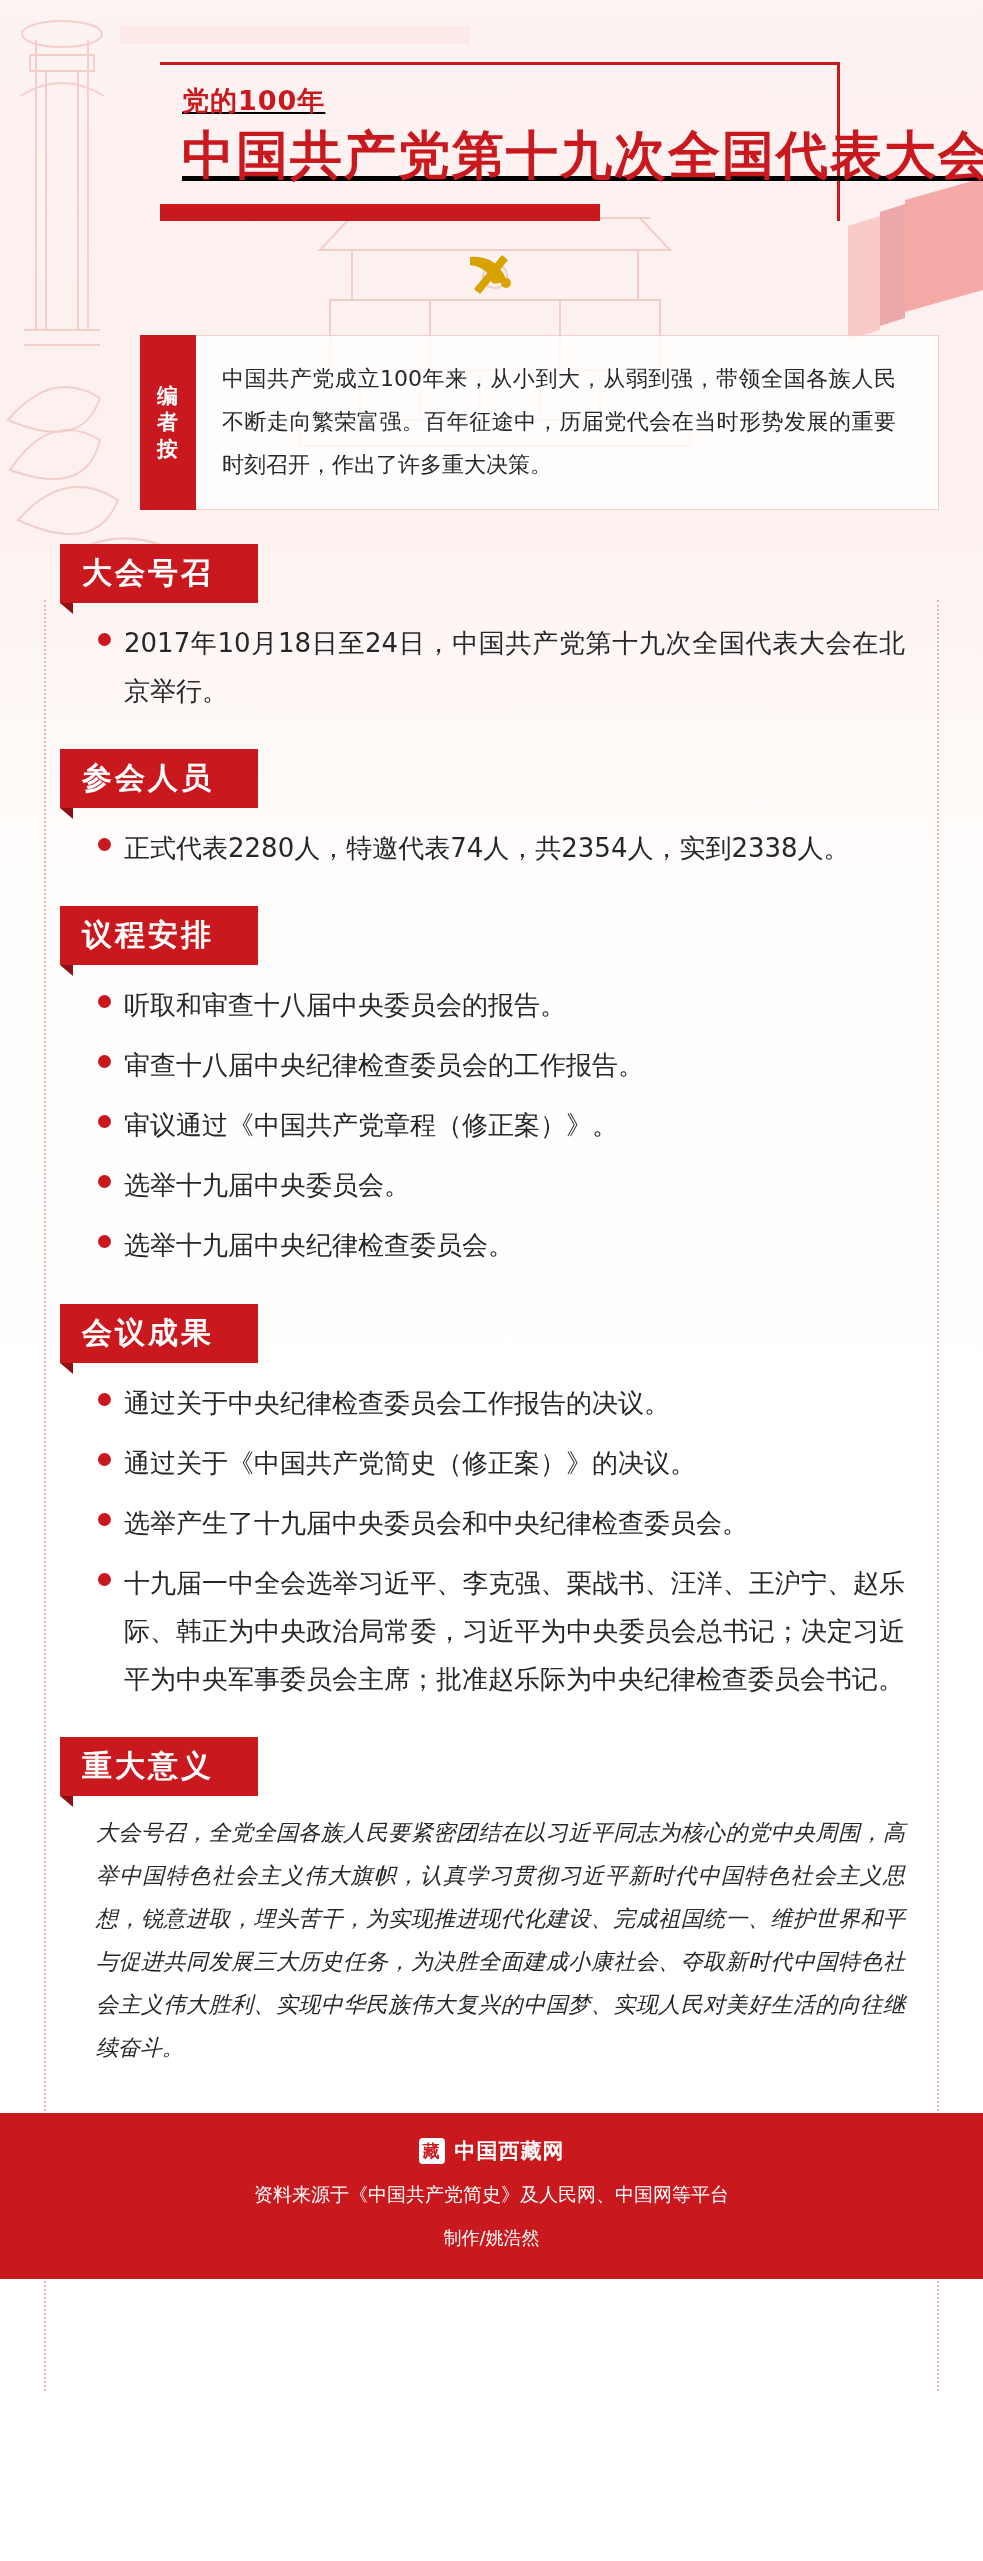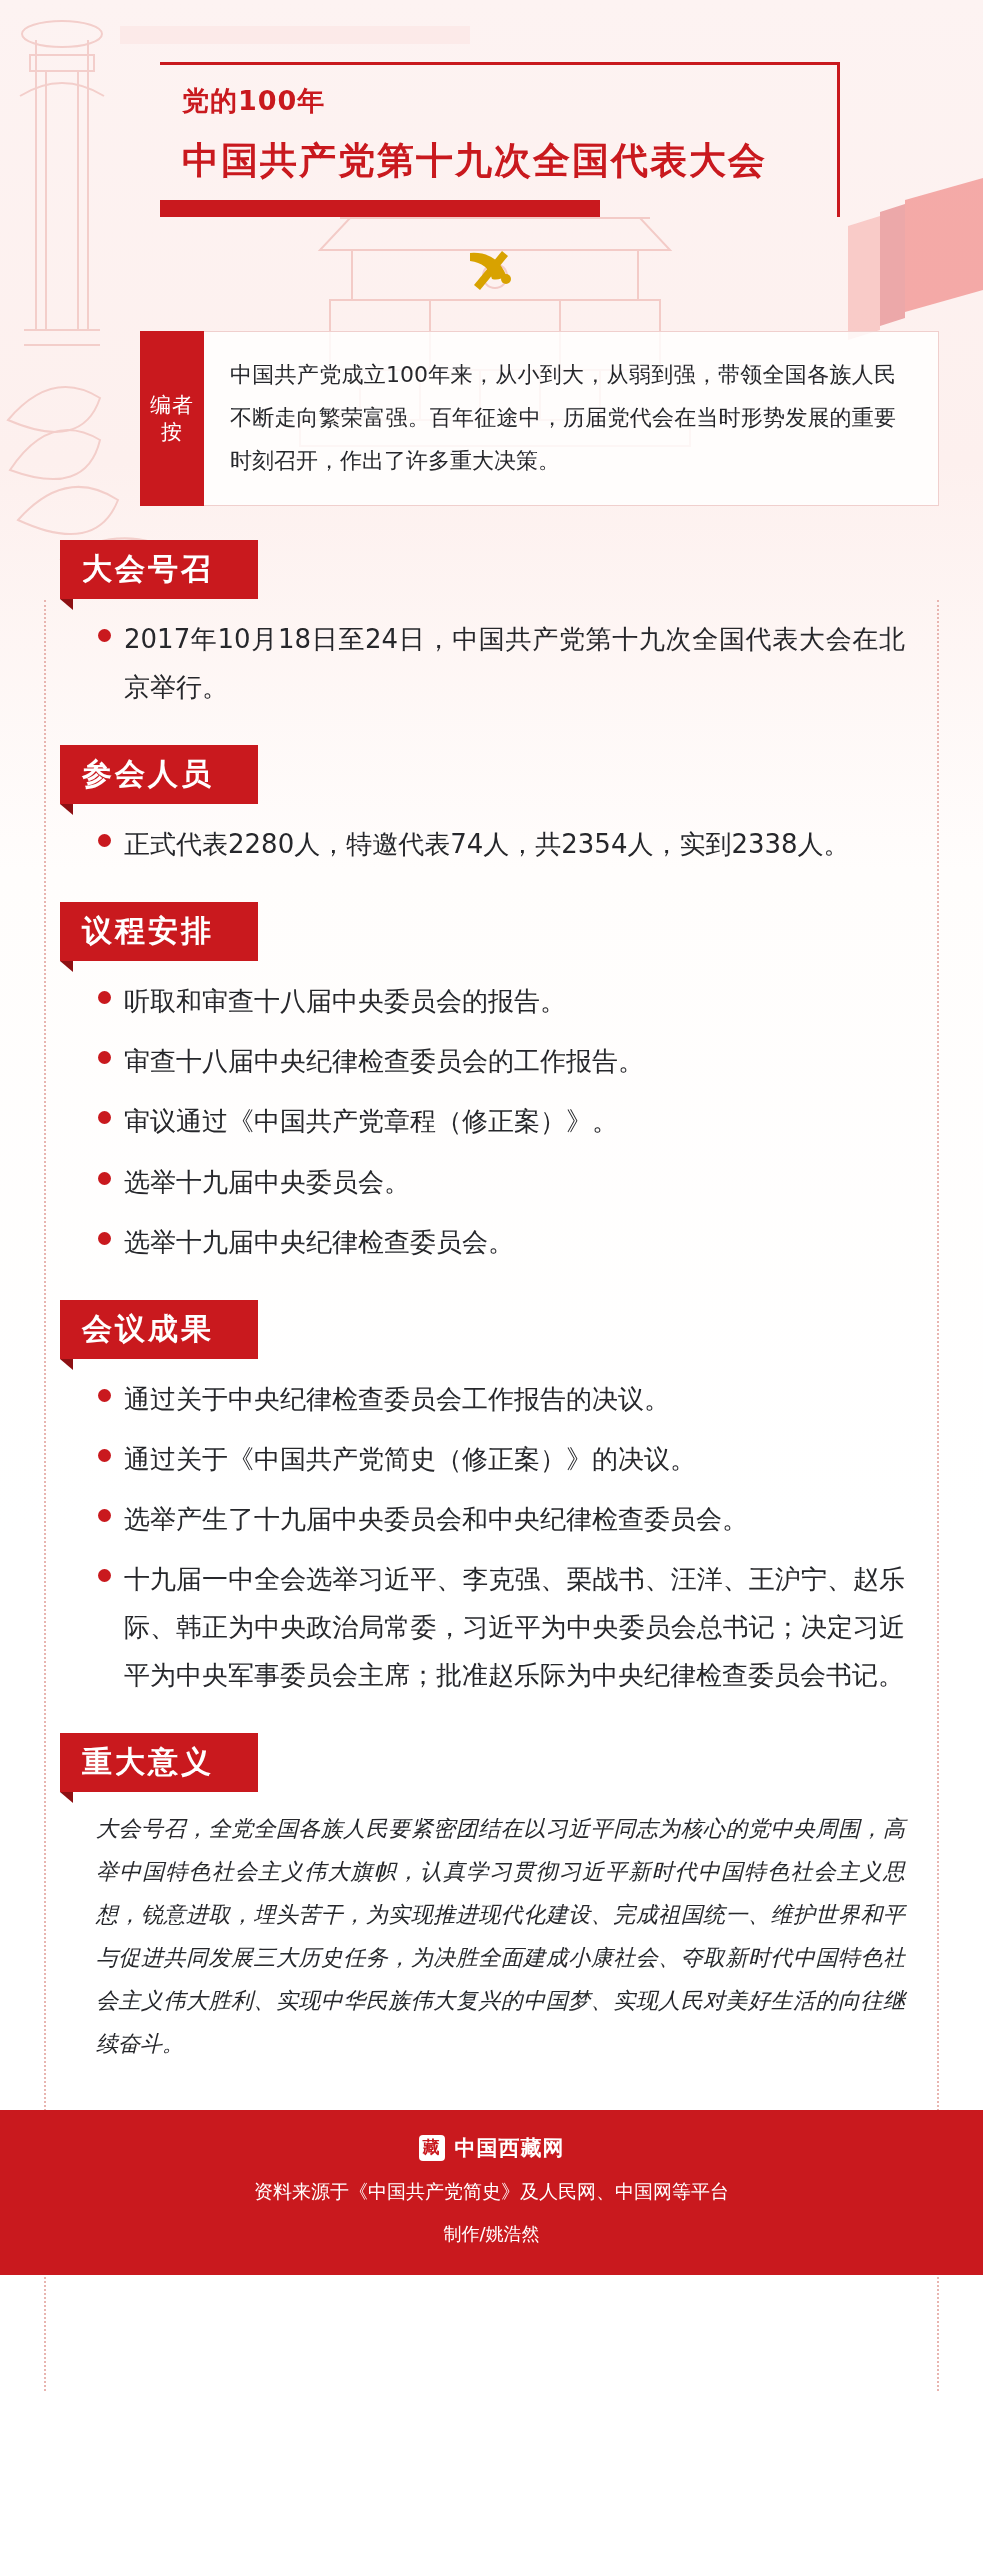--- a/index.html
+++ b/index.html
@@ -30,39 +30,40 @@
     z-index: 1;
   }
   .guide.left { left: 44px; }
   .guide.right { right: 44px; }
 
   
   .header {
     position: relative;
     z-index: 3;
     padding: 62px 0 0 0;
+    text-decoration: underline;
   }
   .title-box {
     position: relative;
     margin-left: 160px;
     width: 680px;
     padding: 18px 0 0 22px;
     border-top: 3px solid #c9191e;
     border-right: 3px solid #c9191e;
   }
   .title-sub {
     font-size: 27px;
     font-weight: bold;
     color: #c9191e;
     letter-spacing: 1px;
     line-height: 1.3;
   }
   .title-main {
-    margin-top: 20px;
-    font-size: 37px;
+    margin-top: 5px;
+    font-size: 52px;
     font-weight: bold;
     color: #c9191e;
     letter-spacing: 2px;
     line-height: 1.25;
     white-space: nowrap;
   }
   .title-bar {
     margin-top: 16px;
     margin-left: -22px;
     width: 440px;
@@ -81,25 +82,25 @@
   
   .editor-row {
     position: relative;
     z-index: 3;
     margin: 34px 44px 0 140px;
     display: flex;
     align-items: stretch;
     box-shadow: 0 0 0 0 transparent;
   }
   .editor-tag {
-    width: 64px;
+    width: 56px;
     background: #c9191e;
     color: #fff;
     font-size: 21px;
-    font-weight: normal;
+    font-weight: bold;
     line-height: 1.25;
     display: flex;
     align-items: center;
     justify-content: center;
     text-align: center;
     padding: 8px 10px;
     letter-spacing: 1px;
   }
   .editor-body {
     flex: 1;

